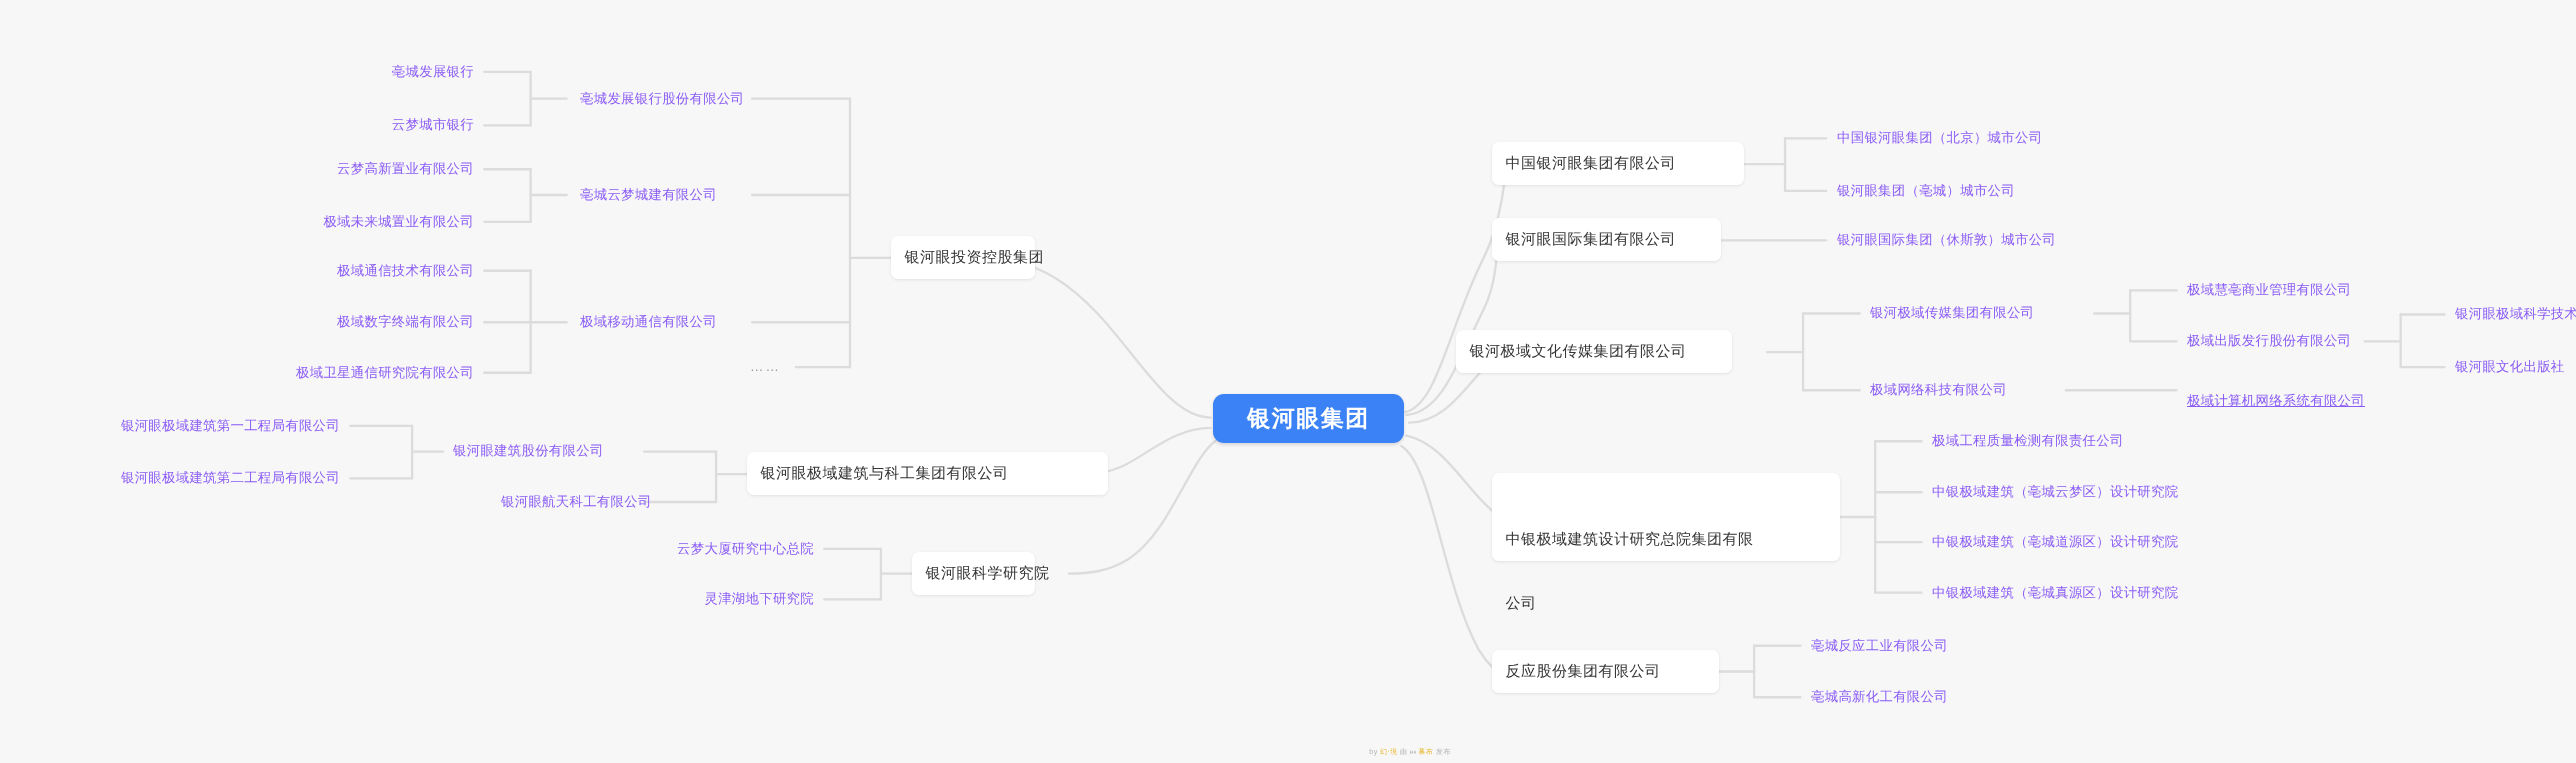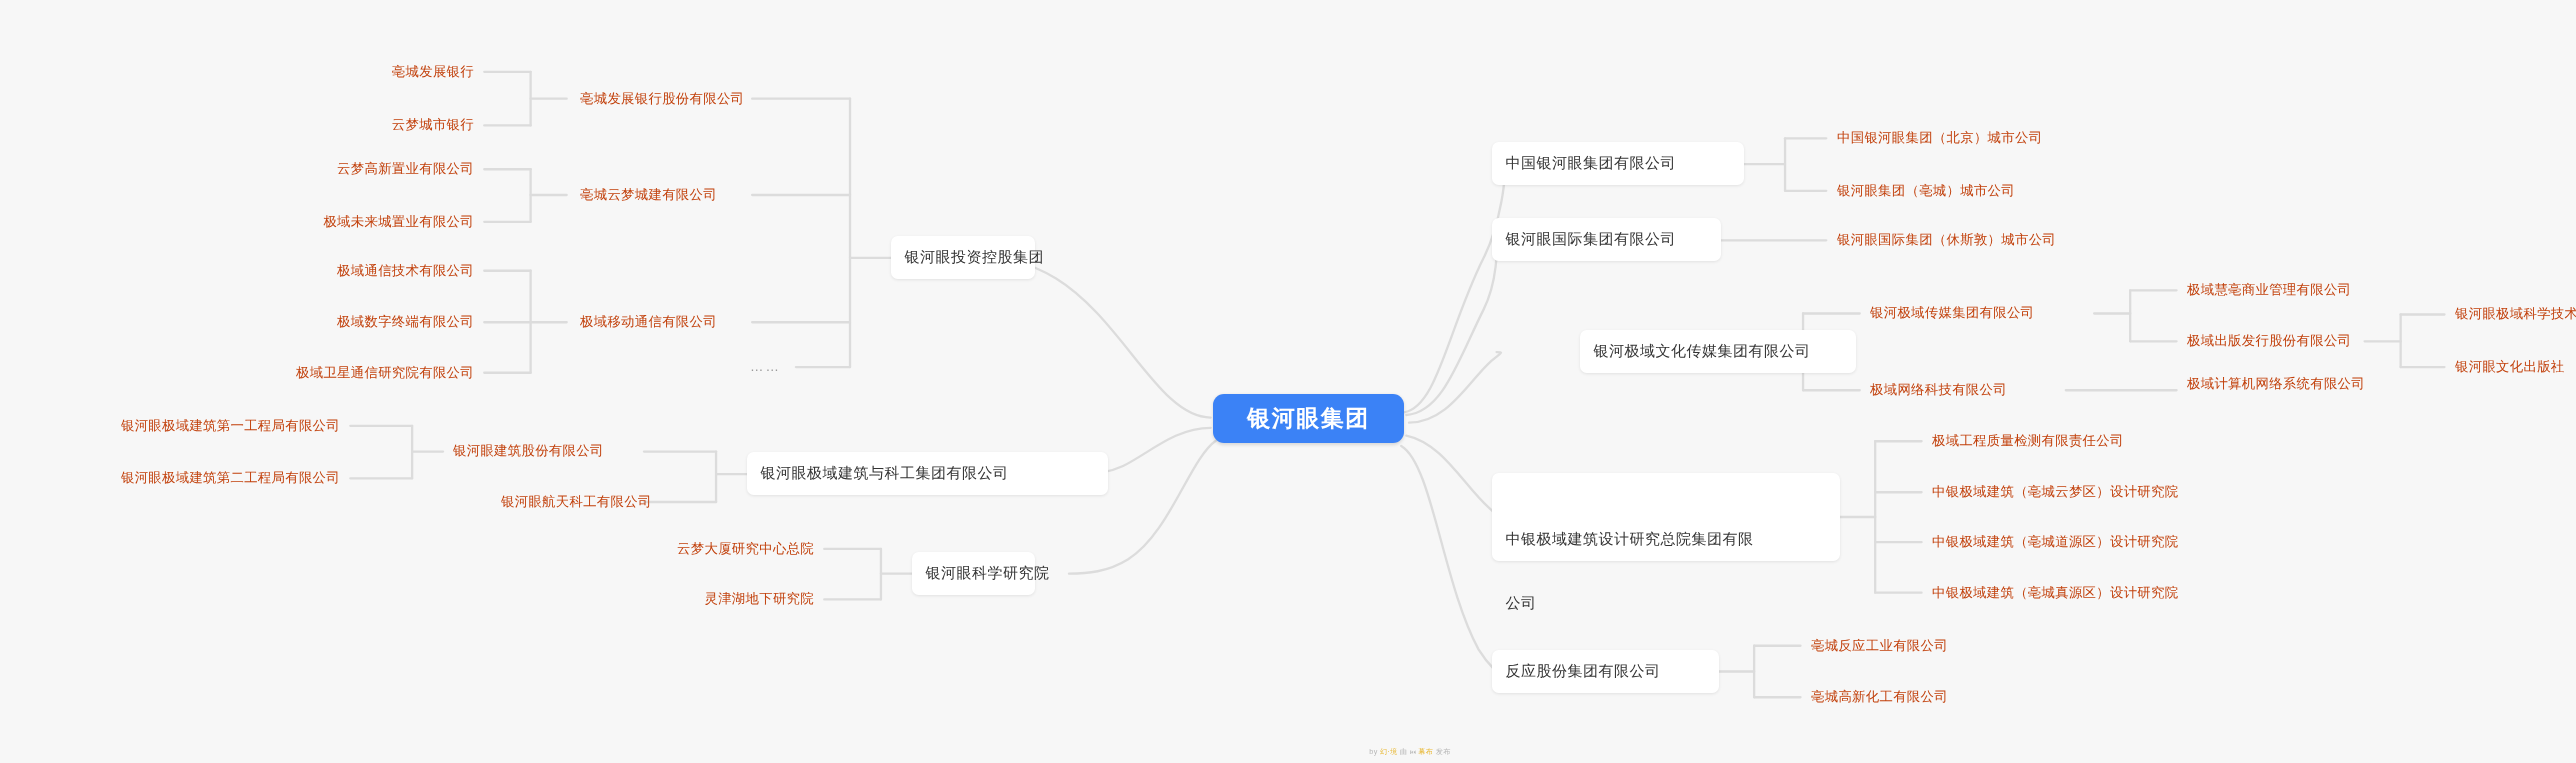--- a/index.html
+++ b/index.html
@@ -54,21 +54,21 @@
     letter-spacing: 0.5px;
   }
   .node.boxed.multiline {
     display: block;
     padding: 12.4px 13.4px;
     line-height: 1.42;
   }
   
   .node.plain {
     font-size: 13.4px;
-    color: #c2410c;
+    color: #8b5cf6;
     letter-spacing: 0.3px;
   }
   .node.plain.ellipsis {
     font-size: 13.4px;
     color: #9a9a9a;
     letter-spacing: 2.1px;
   }
   .node.align-right { justify-content: flex-end; }
   .node.align-left  { justify-content: flex-start; }
 
@@ -217,31 +217,31 @@
   <div class="node plain align-right" style="left:608px; top:536px; width:206px; height:26px;">云梦大厦研究中心总院</div>
   <div class="node plain align-right" style="left:608px; top:586px; width:206px; height:26px;">灵津湖地下研究院</div>
 
   <div class="node boxed" style="left:1492px; top:142px; width:252px; height:43px;">中国银河眼集团有限公司</div>
   <div class="node plain align-left" style="left:1837px; top:125px; width:289px; height:26px;">中国银河眼集团（北京）城市公司</div>
   <div class="node plain align-left" style="left:1837px; top:178px; width:289px; height:26px;">银河眼集团（亳城）城市公司</div>
 
   <div class="node plain align-left" style="left:1837px; top:227px; width:319px; height:26px;">银河眼国际集团（休斯敦）城市公司</div>
   <div class="node boxed" style="left:1492px; top:218px; width:229px; height:43px;">银河眼国际集团有限公司</div>
 
-  <div class="node boxed" style="left:1580px; top:330px; width:276px; height:43px;">银河极域文化传媒集团有限公司</div>
+  <div class="node boxed" style="left:1456px; top:330px; width:276px; height:43px;">银河极域文化传媒集团有限公司</div>
   <div class="node plain align-left" style="left:1870px; top:300px; width:232px; height:26px;">银河极域传媒集团有限公司</div>
   <div class="node plain align-left" style="left:1870px; top:377px; width:206px; height:26px;">极域网络科技有限公司</div>
 
   <div class="node plain align-left" style="left:2187px; top:277px; width:242px; height:26px;">极域慧亳商业管理有限公司</div>
   <div class="node plain align-left" style="left:2187px; top:328px; width:242px; height:26px;">极域出版发行股份有限公司</div>
 
   <div class="node plain align-left" style="left:2455px; top:301px; width:247px; height:26px;">银河眼极域科学技术出版社</div>
   <div class="node plain align-left" style="left:2455px; top:354px; width:247px; height:26px;">银河眼文化出版社</div>
 
-  <div class="node plain align-left" style="left:2187px; top:371px; width:268px; height:26px;">极域计算机网络系统有限公司</div>
+  <div class="node plain align-left" style="left:2187px; top:388px; width:268px; height:26px;text-decoration:underline;">极域计算机网络系统有限公司</div>
 
   <div class="node boxed multiline" style="left:1492px; top:473px; width:348px; height:88px;">
     <div>中银极域建筑设计研究总院集团有限</div>
     <div>公司</div>
   </div>
   <div class="node plain align-left" style="left:1932px; top:428px; width:289px; height:26px;">极域工程质量检测有限责任公司</div>
   <div class="node plain align-left" style="left:1932px; top:479px; width:309px; height:26px;">中银极域建筑（亳城云梦区）设计研究院</div>
   <div class="node plain align-left" style="left:1932px; top:529px; width:309px; height:26px;">中银极域建筑（亳城道源区）设计研究院</div>
   <div class="node plain align-left" style="left:1932px; top:580px; width:309px; height:26px;">中银极域建筑（亳城真源区）设计研究院</div>
 

